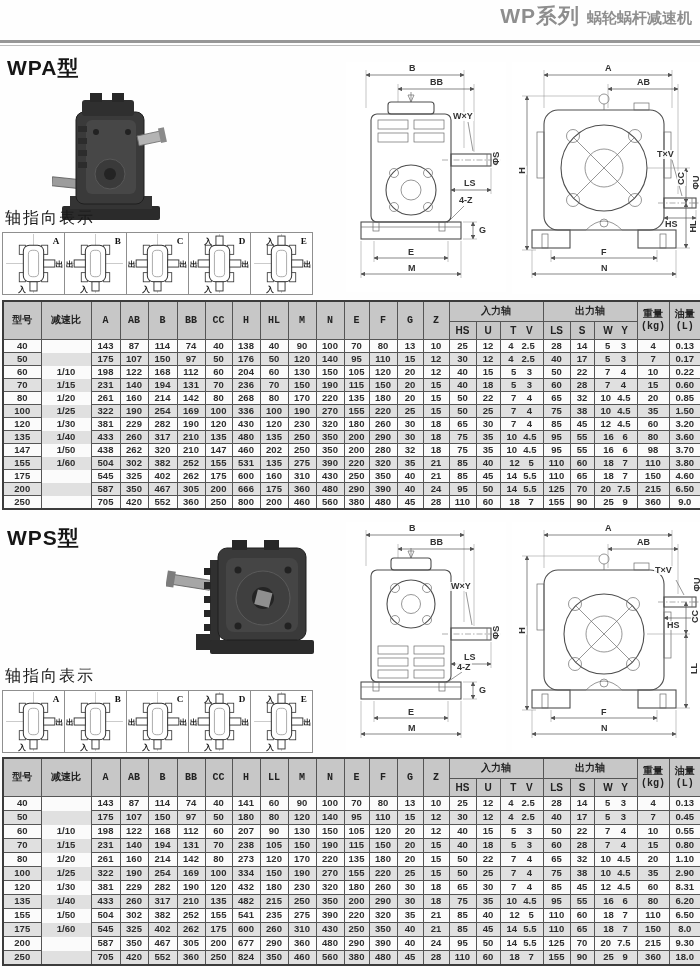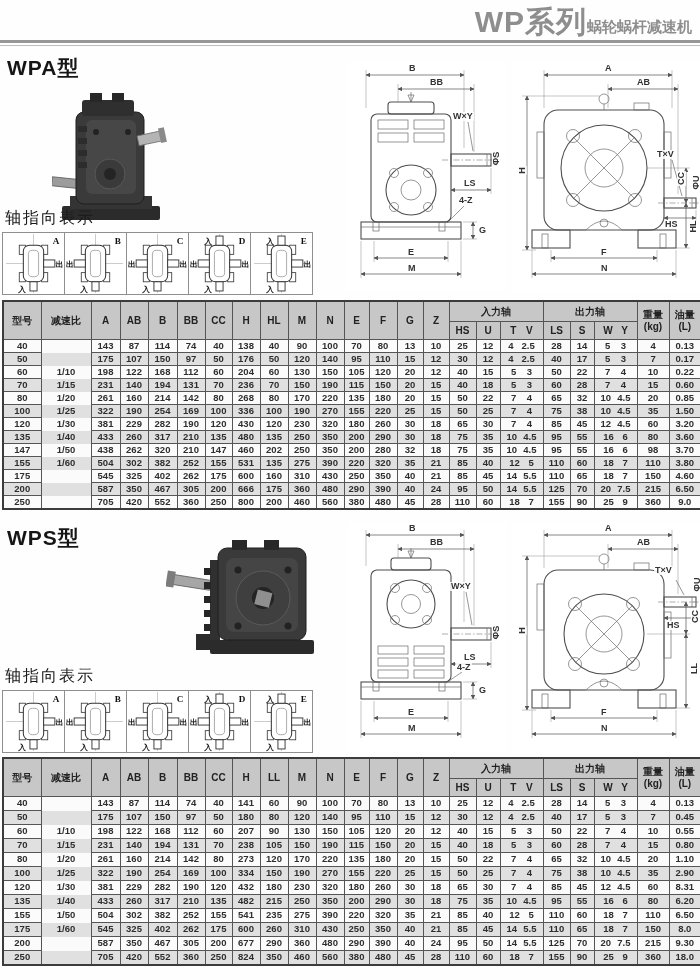--- a/index.html
+++ b/index.html
@@ -1,21 +1,21 @@
 <!DOCTYPE html>
 <html><head>
 <meta charset="utf-8">
 <style>
   html,body{margin:0;padding:0;background:#fff;}
   .page{position:relative;width:700px;height:980px;background:#fefefe;overflow:hidden;
         font-family:"Liberation Sans",sans-serif;color:#222;}
   
   .brand{position:absolute;top:2px;right:8px;text-align:right;white-space:nowrap;}
-  .brand-main{font-size:30px;font-weight:bold;color:#8e8e8e;letter-spacing:1px;}
-  .brand-sub{font-size:15px;font-weight:bold;color:#8e8e8e;}
+  .brand-main{font-size:21px;font-weight:bold;color:#8e8e8e;letter-spacing:1px;}
+  .brand-sub{font-size:15px;font-weight:bold;color:#8e8e8e;margin-left:7px;}
   .rule1{position:absolute;top:40px;left:0;width:700px;height:3px;background:#979797;}
   .rule2{position:absolute;top:45px;left:0;width:700px;height:1px;background:#bdbdbd;}
   
   .model-section{position:absolute;left:0;width:560px;}
   .sec-title{position:absolute;left:7px;font-size:21px;font-weight:bold;color:#161616;letter-spacing:1px;margin:0;}
   .axis-label{position:absolute;left:5px;font-size:16px;color:#1a1a1a;letter-spacing:2px;}
   .photo{position:absolute;}
   .drawings{position:absolute;display:flex;gap:6px;}
   .drawing{position:relative;background:#fff;}
   .drawing svg{display:block;}
@@ -38,21 +38,21 @@
   .cl{stroke:#999;stroke-width:0.5;}
   .stub{fill:#fff;stroke:#333;stroke-width:0.9;}
   .pl{font-size:7.5px;font-weight:bold;fill:#111;font-family:"Liberation Sans",sans-serif;}
   .letter{font-size:9px;font-weight:bold;fill:#111;font-family:"Liberation Serif",serif;}
   
   table.spec{position:absolute;left:2px;border-collapse:collapse;table-layout:fixed;width:696px;
              font-size:9.5px;font-weight:bold;color:#2e2e2e;border:2px solid #3c3c3c;background:#fbfbfb;}
   .spec th,.spec td{border:1px solid #555;text-align:center;padding:0;overflow:hidden;
                     white-space:nowrap;line-height:1.15;}
   .spec thead th{background:#c7c7c7;font-size:10px;height:17px;color:#222;}
-  .spec thead tr:first-child th{height:19px;}
+  .spec thead tr:first-child th{height:19px;font-family:Liberation Mono, monospace;}
   .spec td{height:12px;}
   .t2 td{height:13px;}
   .spec tr.stripe td{background:#e0e0e0;}
   .spec td.ratio{border-top:none;border-bottom:none;}
   .split{display:flex;justify-content:space-evenly;align-items:center;}
   
   .photo svg{display:block;}
 </style>
 </head>
 <body>

